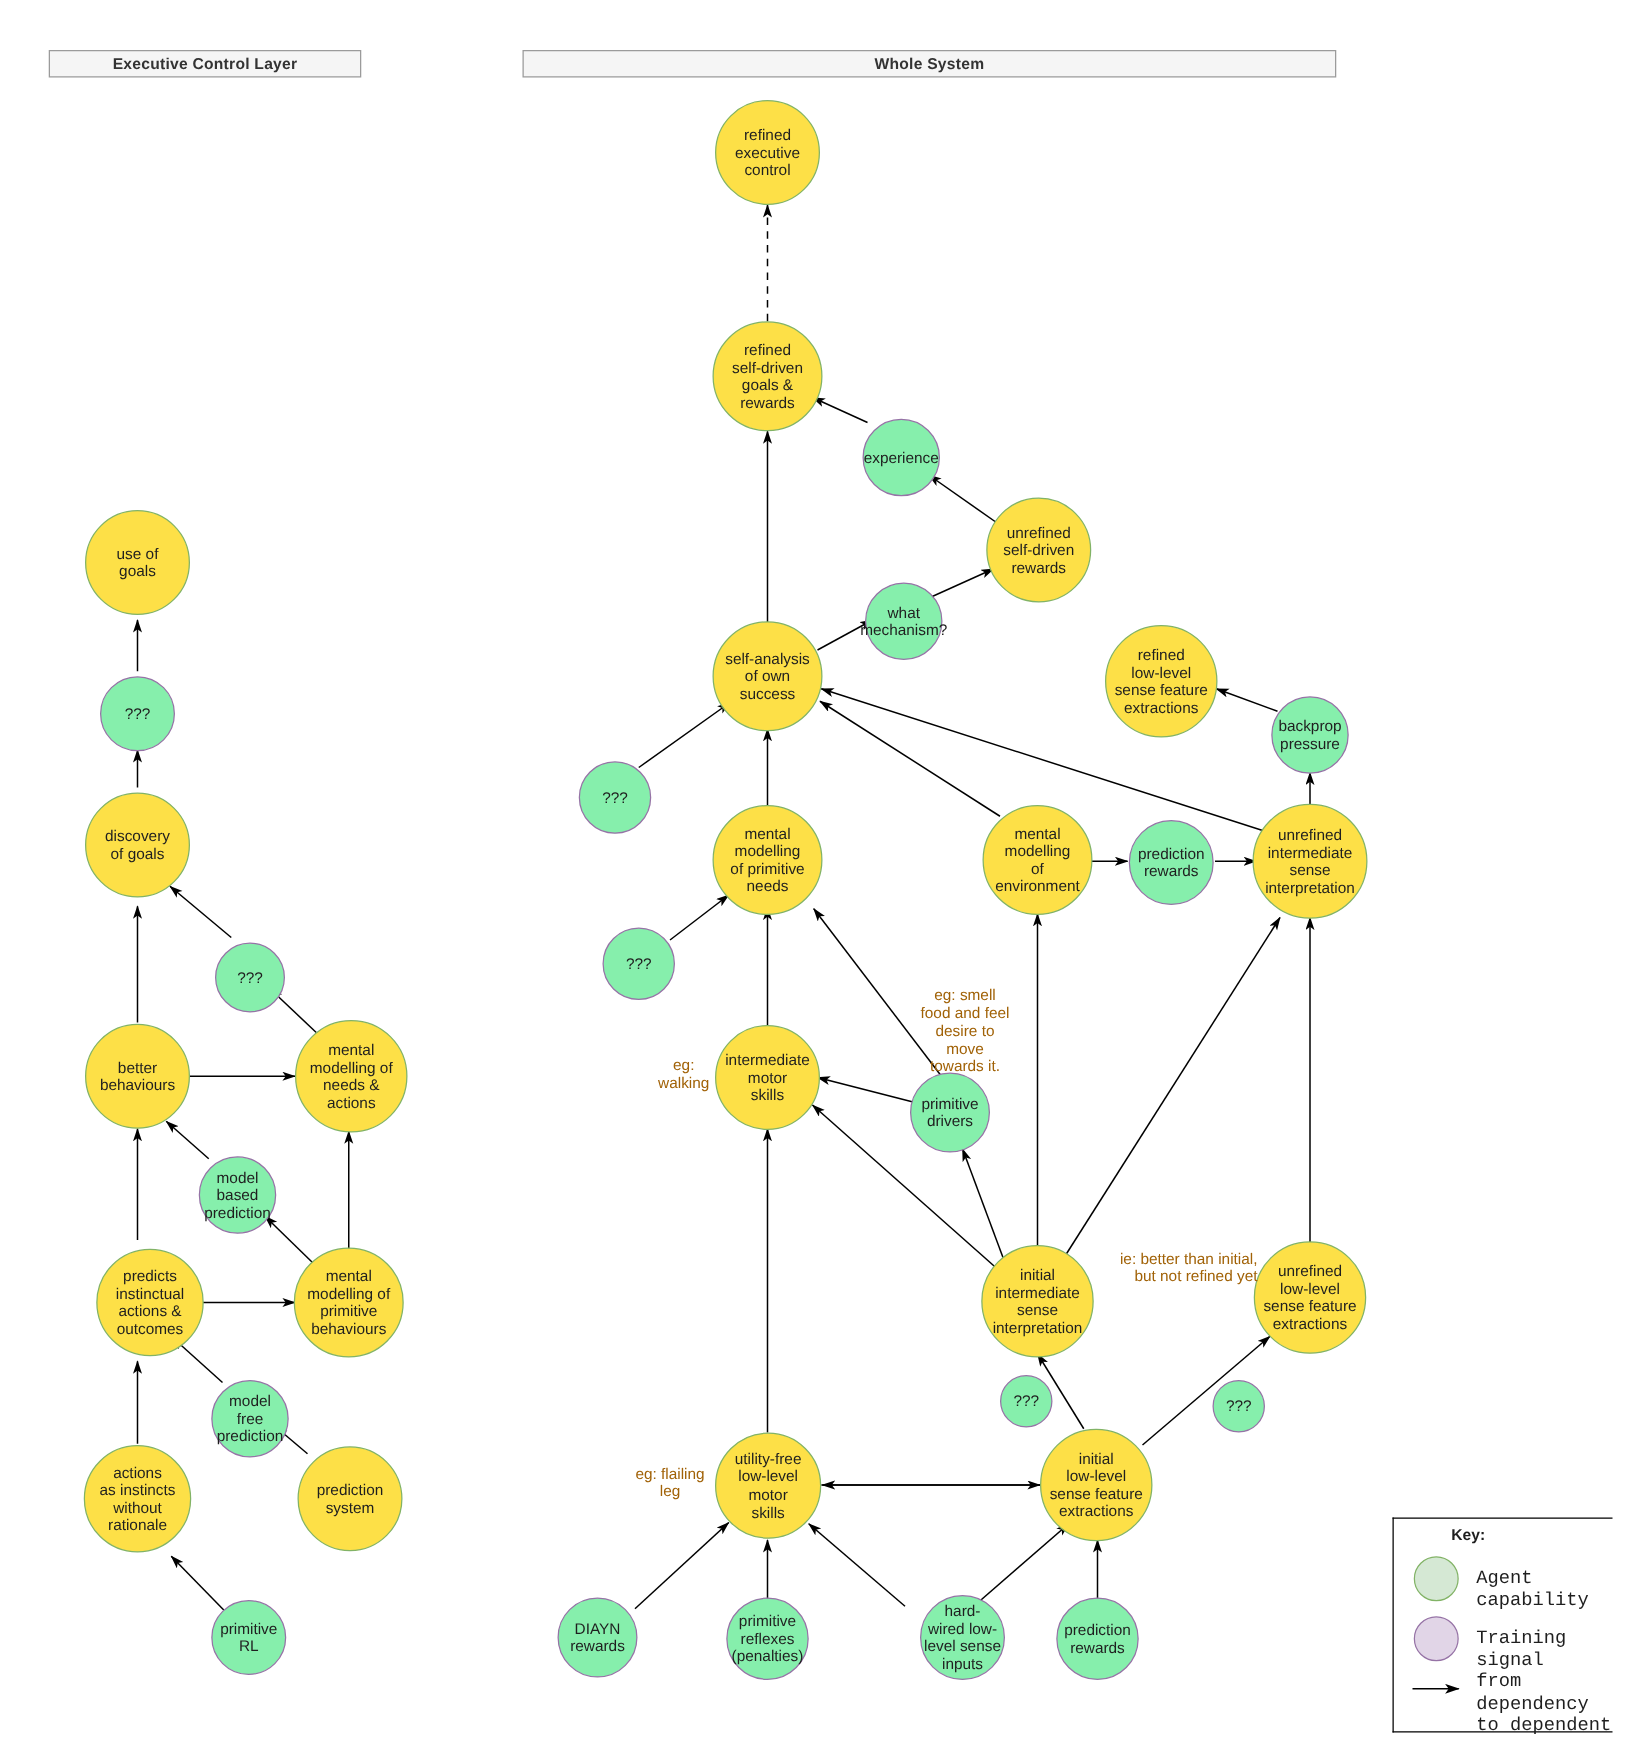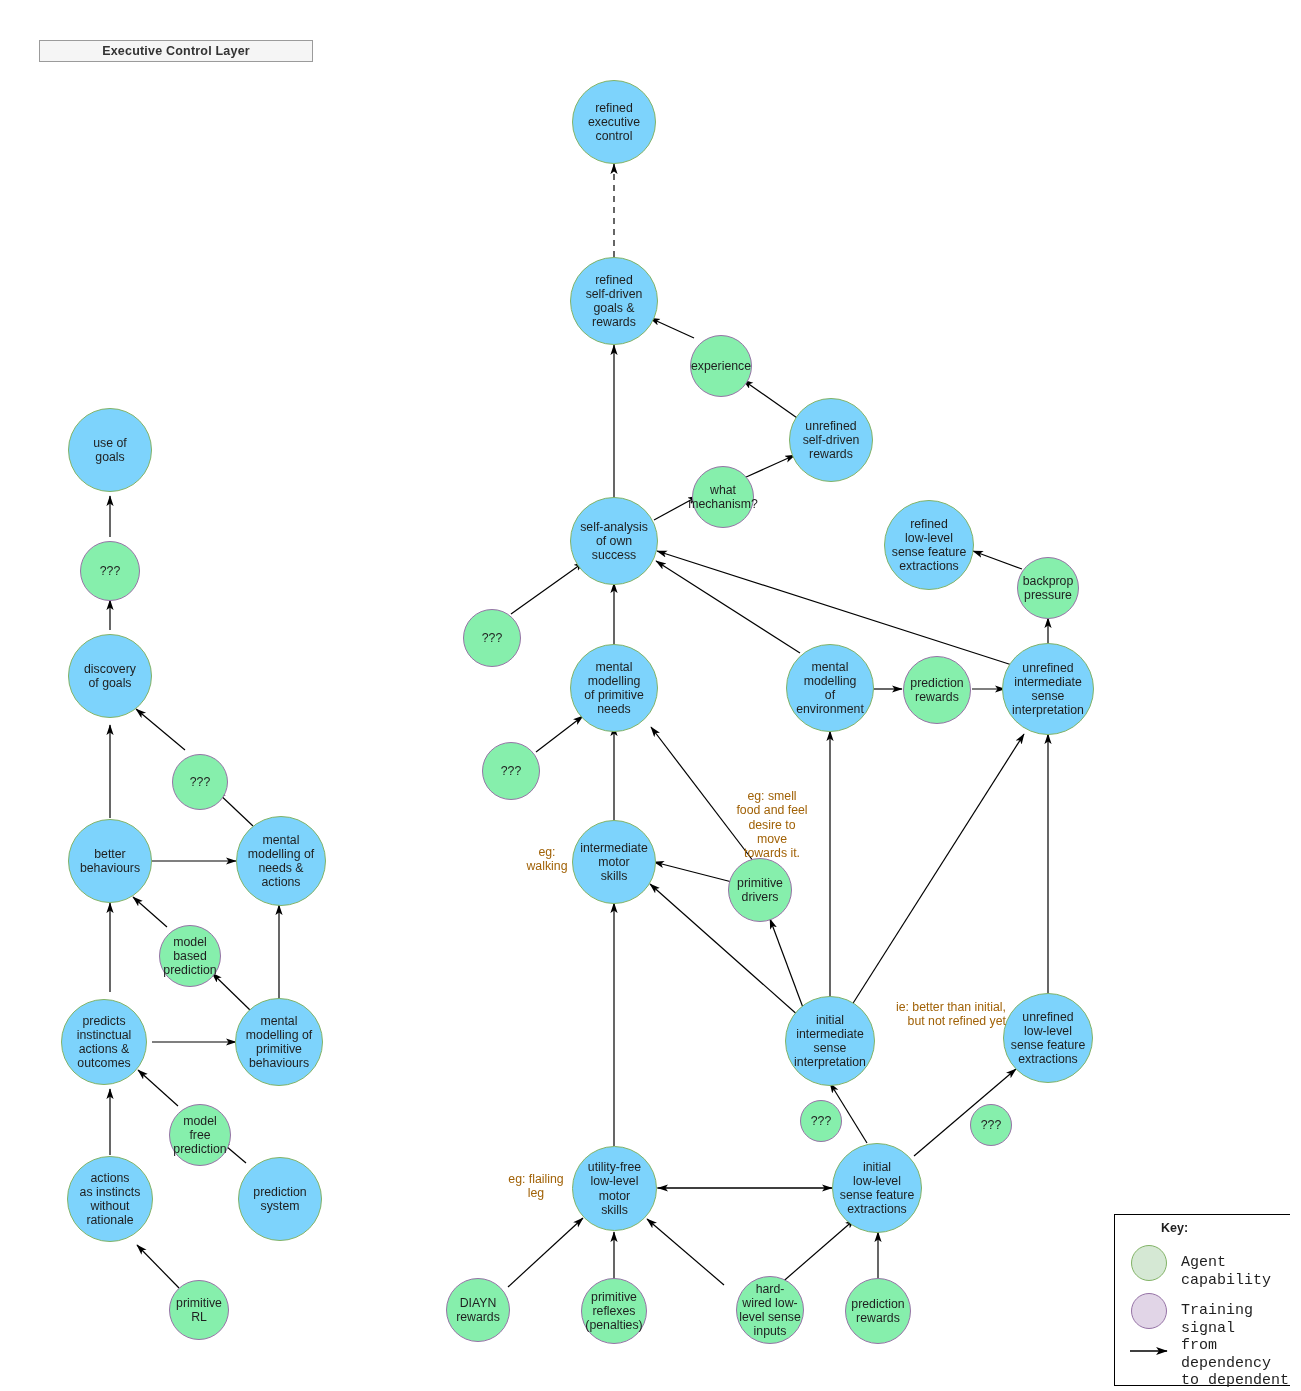--- a/index.html
+++ b/index.html
@@ -51,21 +51,21 @@
     align-items: center;
     justify-content: center;
     text-align: center;
     line-height: 1.16;
     font-size: 12.3px;
     color: #1f1f1f;
     padding: 2px;
     white-space: pre-line;
   }
   .node.cap {
-    background: #7dd3fc;
+    background: #fde047;
     border: 1.2px solid #82b366;
   }
   .node.sig {
     background: #86efac;
     border: 1.2px solid #9673a6;
   }
   .annot {
     position: absolute;
     font-size: 12.3px;
     color: #a16207;
@@ -115,22 +115,25 @@
     left: 14px;
     width: 44px;
     height: 14px;
   }
 </style>
 </head>
 <body>
 
 <div id="canvas">
 
-  <div class="lane-header" style="left:39px; top:40px; width:274px;">
+  <div class="lane-header" style="left:39px; top:40px; width:250px;">
     <span>Executive Control Layer</span>
+  </div>
+  <div class="lane-header" style="left:418px; top:40px; width:651px;">
+    <span>Whole System</span>
   </div>
 
   <svg class="edges" viewBox="0 0 1301 1391">
     <defs>
       <marker id="ah" markerWidth="9" markerHeight="9" refX="8.4" refY="3" orient="auto" markerUnits="strokeWidth">
         <path d="M0,0 L9,3 L0,6 L2.2,3 z" fill="#000000"></path>
       </marker>
     </defs>
     <g stroke="#000000" stroke-width="1.2" fill="none" marker-end="url(#ah)">
 
@@ -198,21 +201,21 @@
   <div class="node sig" style="left:172px; top:754px; width:56px; height:56px;">???</div>
   <div class="node cap" style="left:68px; top:819px; width:84px; height:84px;">better
 behaviours</div>
   <div class="node cap" style="left:236px; top:816px; width:90px; height:90px;">mental
 modelling of
 needs &amp;
 actions</div>
   <div class="node sig" style="left:159px; top:925px; width:62px; height:62px;">model
 based
 prediction</div>
-  <div class="node cap" style="left:61px; top:999px; width:86px; height:86px;">predicts
+  <div class="node cap" style="left:77px; top:999px; width:86px; height:86px;">predicts
 instinctual
 actions &amp;
 outcomes</div>
   <div class="node cap" style="left:235px; top:998px; width:88px; height:88px;">mental
 modelling of
 primitive
 behaviours</div>
   <div class="node sig" style="left:169px; top:1104px; width:62px; height:62px;">model
 free
 prediction</div>

